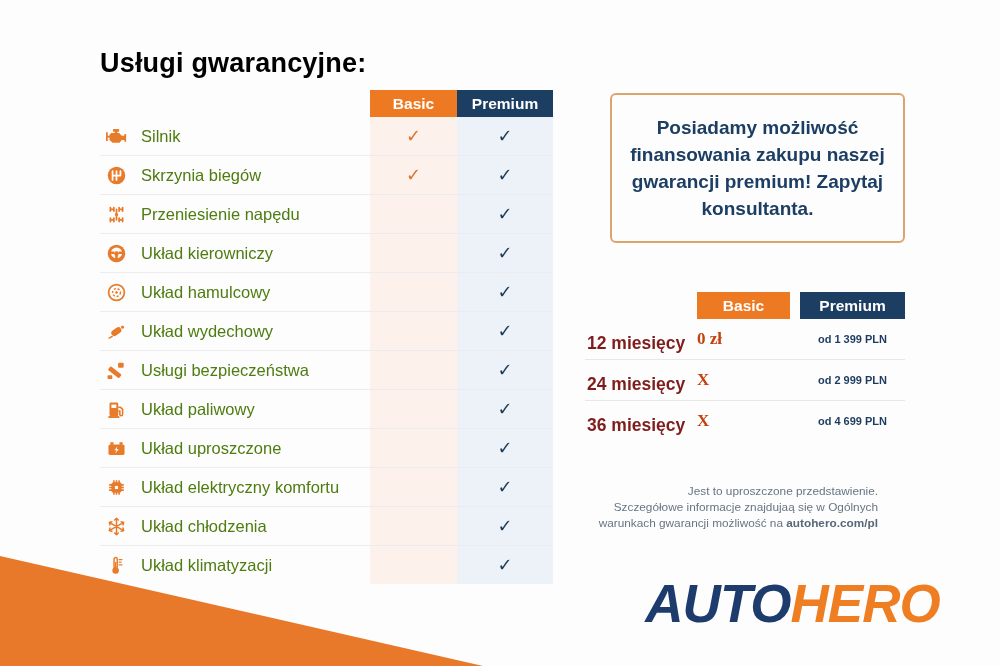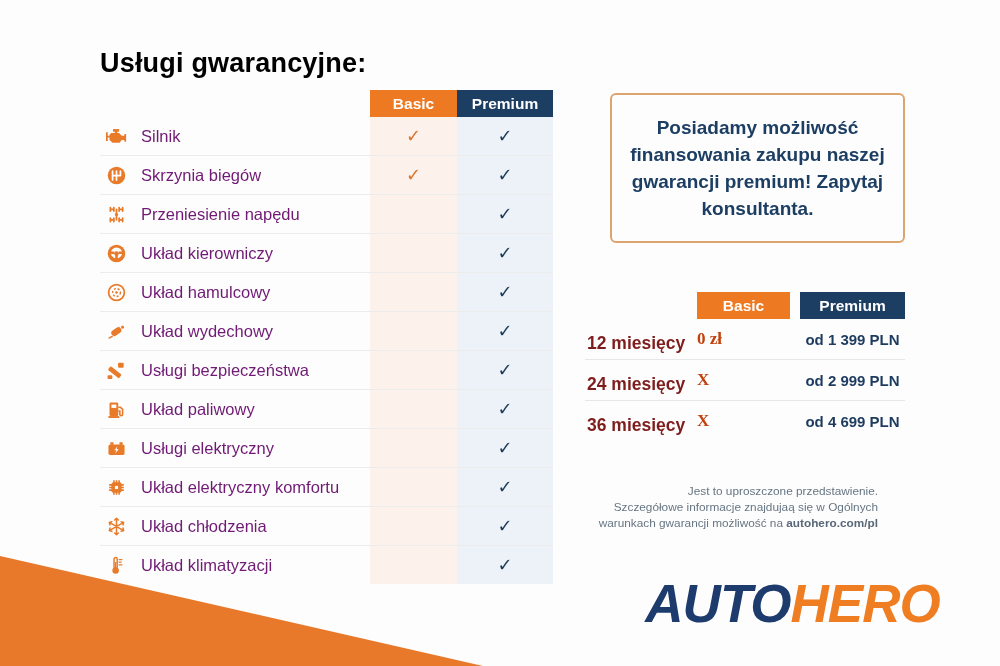--- a/index.html
+++ b/index.html
@@ -12,41 +12,41 @@
   .whead{position:absolute;top:0;left:270px;height:27px;display:flex;}
   .whead .hc{height:27px;display:flex;align-items:center;justify-content:center;color:#fff;font-weight:bold;font-size:15.5px;}
   .whead .hc.basic{width:87px;background:#ed7a23;}
   .whead .hc.premium{width:96px;background:#1d3e63;}
   .wrows{position:absolute;top:27px;left:0;width:453px;}
   .wrow{display:grid;grid-template-columns:270px 87px 96px;height:38px;border-bottom:1px solid #ececec;}
   .wrow:last-child{border-bottom:none;}
   .lbl-cell{display:flex;align-items:center;gap:0;}
   .row-icon{width:22px;height:22px;margin-left:5px;color:#e87b2a;display:inline-flex;align-items:center;justify-content:center;flex:0 0 22px;}
   .row-icon svg{width:21px;height:21px;display:block;}
-  .row-label{margin-left:14px;font-size:16.5px;color:#701a75;}
+  .row-label{margin-left:14px;font-size:16.5px;color:#4d7c0f;}
   .cell-basic{background:#fcf1eb;display:flex;align-items:center;justify-content:center;}
   .cell-premium{background:#edf2f8;display:flex;align-items:center;justify-content:center;}
   .check{font-family:"DejaVu Sans",sans-serif;font-size:18px;font-weight:bold;line-height:1;}
   .cell-basic .check{color:#d8742e;}
   .cell-premium .check{color:#1c3a57;}
   
   .finbox{position:absolute;left:610px;top:93px;width:295px;height:150px;border:2px solid #dda56e;border-radius:6px;
           box-sizing:border-box;display:flex;align-items:center;justify-content:center;text-align:center;}
   .finbox .fin-text{font-size:19px;font-weight:bold;color:#1d3e63;line-height:27px;}
   
   .ptable{position:absolute;left:585px;top:292px;width:320px;}
   .phead{display:grid;grid-template-columns:112px 93px 115px;height:27px;}
   .phead .hc{display:flex;align-items:center;justify-content:center;color:#fff;font-weight:bold;font-size:15.5px;height:27px;}
   .phead .hc.basic{background:#ed7a23;margin-left:0;}
   .phead .hc.premium{background:#1d3e63;margin-left:10px;}
   .prow{display:grid;grid-template-columns:112px 93px 115px;height:40px;align-items:center;border-bottom:1px solid #e7e7e7;}
   .prow:last-child{border-bottom:none;}
   .p-dur{font-size:17.5px;font-weight:bold;color:#7f1d1d;text-align:left;padding-left:2px;margin-top:8px;}
   .p-basic{font-size:17px;font-weight:bold;color:#c2410c;text-align:left;font-family:Liberation Serif, serif;}
-  .p-prem{font-size:15px;font-weight:bold;color:#1d3a5f;text-align:center;padding-left:10px;}
+  .p-prem{font-size:11px;font-weight:bold;color:#1d3a5f;text-align:center;padding-left:10px;}
   
   .disclaimer{position:absolute;right:122px;top:483px;width:330px;text-align:right;
               font-size:11.8px;color:#667583;line-height:16px;}
   .disclaimer b{color:#586878;}
   
   .logo{position:absolute;left:600px;top:577px;width:385px;text-align:center;
         font-style:italic;font-weight:bold;font-size:53px;letter-spacing:-1px;line-height:1;}
   .logo .lg-auto{color:#1d3c6d;}
   .logo .lg-hero{color:#ef7d22;}
   
@@ -228,21 +228,21 @@
     <div class="wrow">
       <div class="lbl-cell">
         <span class="row-icon">
               <svg viewBox="0 0 24 24">
                 <rect x="5" y="4.8" width="3.6" height="3" fill="currentColor"></rect>
                 <rect x="15.4" y="4.8" width="3.6" height="3" fill="currentColor"></rect>
                 <rect x="2.8" y="7.3" width="18.4" height="12" rx="2" fill="currentColor"></rect>
                 <path d="M13 9.6l-3.4 4.4h2.4l-1.5 3.9 4-5h-2.4z" fill="#fff"></path>
               </svg>
             </span>
-        <span class="row-label">Usługi elektryczny</span>
+        <span class="row-label">Układ uproszczone</span>
       </div>
       <div class="cell-basic">
         <span class="check"></span>
       </div>
       <div class="cell-premium">
         <span class="check">✓</span>
       </div>
     </div>
 
     <div class="wrow">

